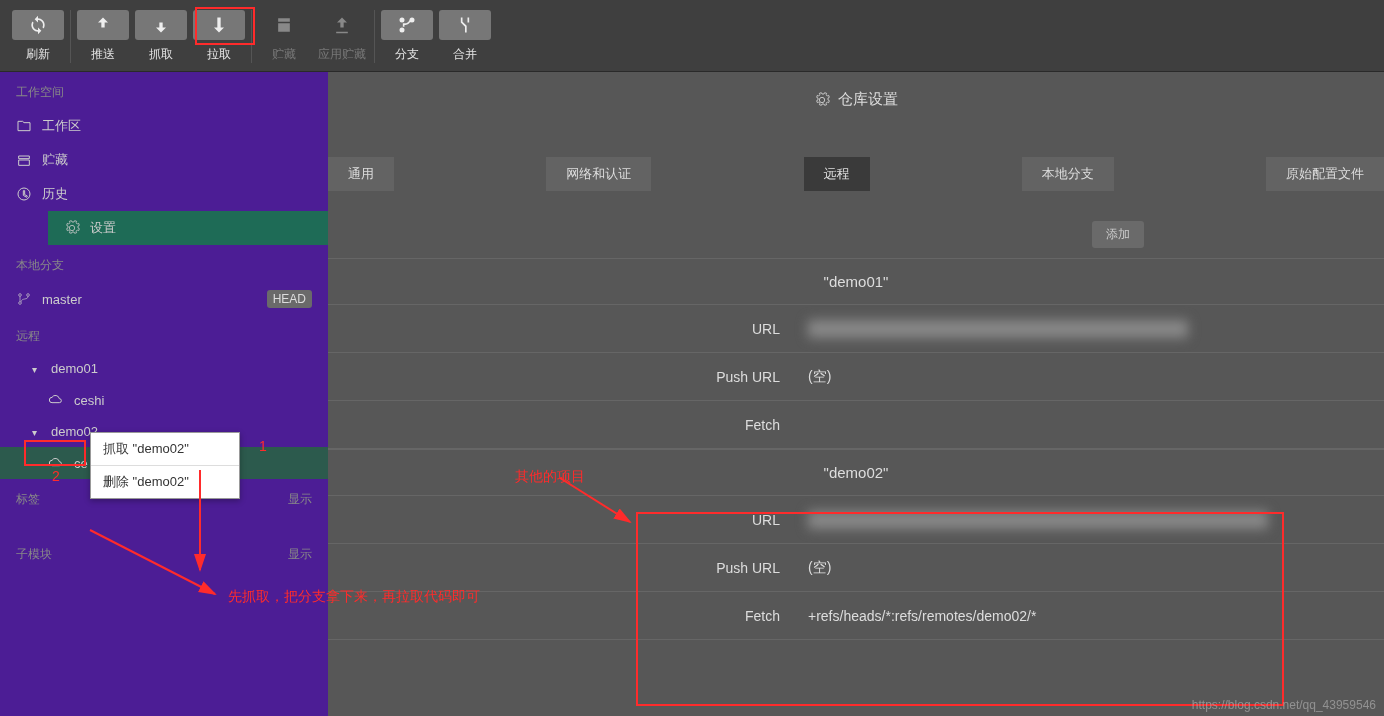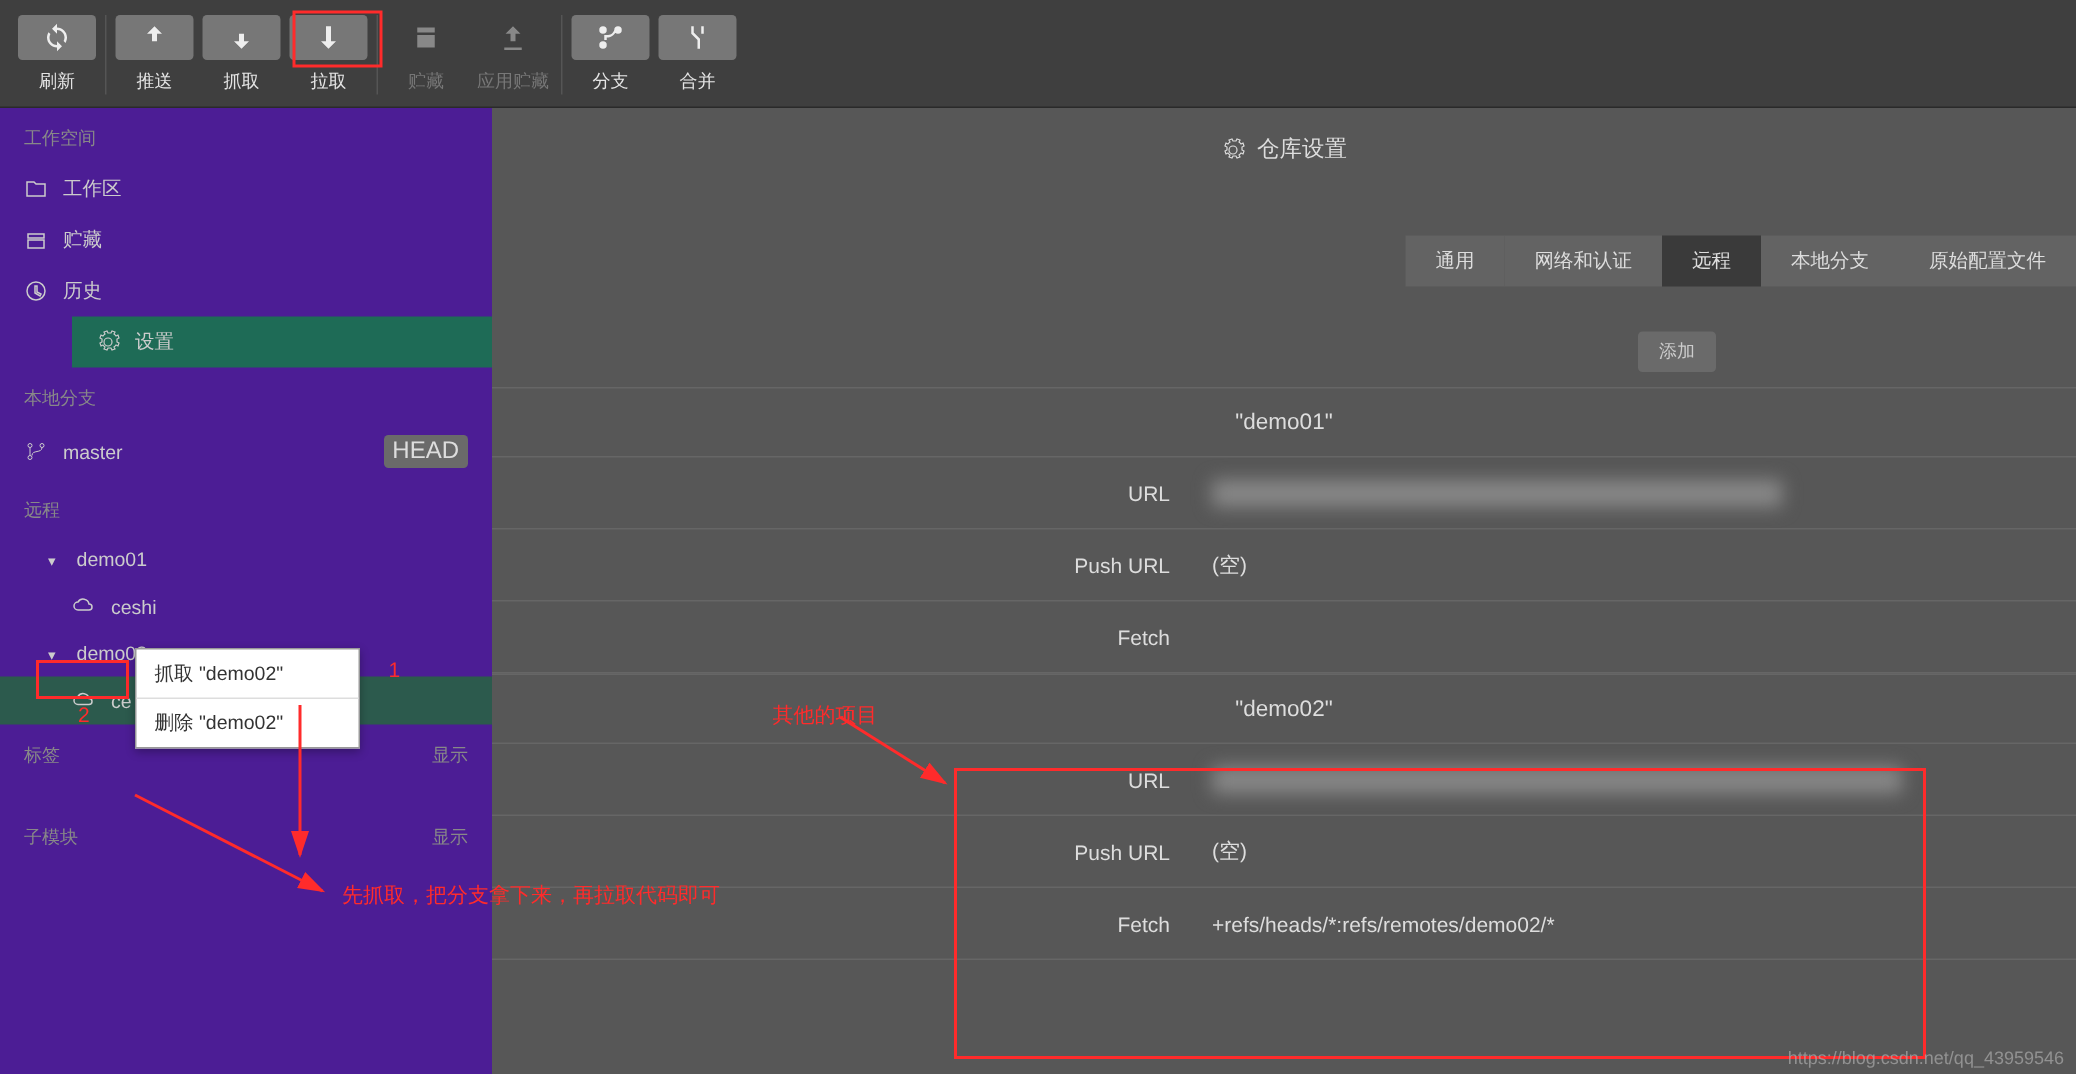--- a/index.html
+++ b/index.html
@@ -22,32 +22,32 @@
 .layout { display: flex; height: calc(100% - 72px); }
 .sidebar { width: 328px; background: #4c1d95; overflow-y: auto; }
 .main { flex: 1; background: #575757; position: relative; }
 
 
 .side-sec-title { padding: 12px 16px 8px; color: #888; font-size: 12px; display:flex; justify-content:space-between; }
 .side-item { display: flex; align-items: center; padding: 8px 16px; gap: 10px; cursor: pointer; }
 .side-item svg { width: 16px; height: 16px; fill: #ccc; flex-shrink: 0; }
 .side-item.active { background: #1e6b56; margin-left: 48px; }
 .side-item .txt { flex: 1; }
-.head-badge { background: #6a6a6a; color: #ddd; font-size: 16px; padding: 2px 6px; border-radius: 3px; }
+.head-badge { background: #6a6a6a; color: #ddd; font-size: 12px; padding: 2px 6px; border-radius: 3px; }
 .tree-toggle::before { content: "▾"; margin-right: 4px; font-size: 10px; }
 .indent1 { padding-left: 32px; }
 .indent2 { padding-left: 48px; }
 .side-item.selected { background: #2c5a4d; }
 
 
 .main-header { display: flex; align-items: center; justify-content: center; padding: 18px; gap: 8px; color: #ddd; font-size: 15px; }
 .main-header svg { width: 16px; height: 16px; fill: #ddd; }
 
 
-.tabs { display: flex; justify-content: flex-end; gap: 0; margin-top: 30px; }
+.tabs { display: flex; justify-content: space-between; gap: 0; margin-top: 30px; }
 .tab { padding: 8px 20px; background: #636363; color: #ddd; font-size: 13px; cursor: pointer; }
 .tab.active { background: #3a3a3a; }
 
 
 .add-row { display: flex; justify-content: flex-end; padding: 30px 240px 10px 16px; }
 .add-btn { background: #6a6a6a; padding: 5px 14px; border-radius: 3px; font-size: 12px; cursor: pointer; }
 
 
 .remote-block { border-top: 1px solid #666; }
 .remote-title { padding: 14px 0; text-align: center; color: #ddd; font-size: 15px; border-bottom: 1px solid #666; }

